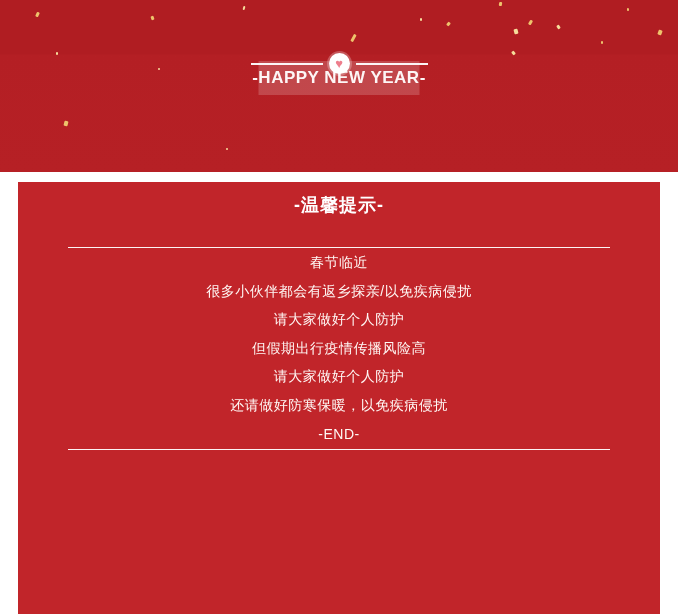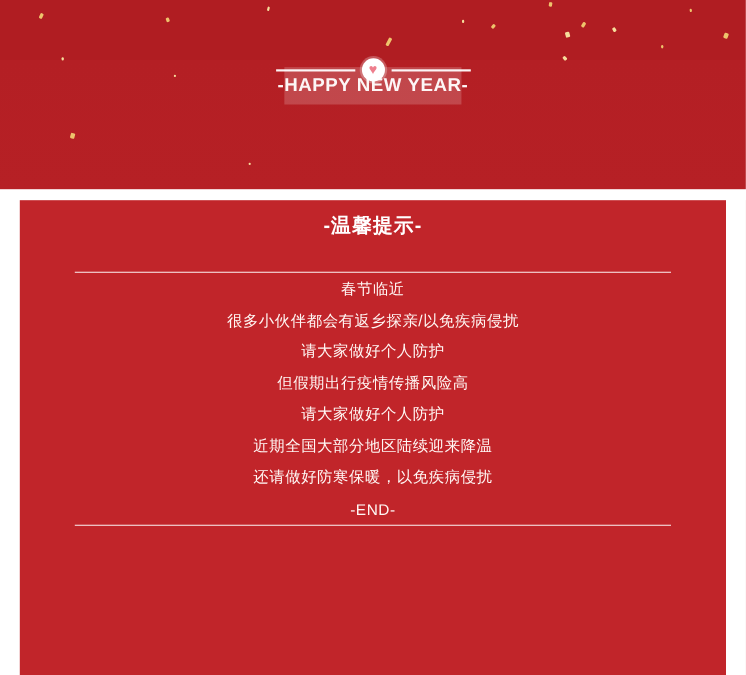--- a/index.html
+++ b/index.html
@@ -141,21 +141,20 @@
     <h1 class="panel-title">-温馨提示-</h1>
 
     <div class="rule rule-top"></div>
 
     <div class="lines">
       <div class="t-line">春节临近</div>
       <div class="t-line">很多小伙伴都会有返乡探亲/以免疾病侵扰</div>
       <div class="t-line">请大家做好个人防护</div>
       <div class="t-line">但假期出行疫情传播风险高</div>
       <div class="t-line">请大家做好个人防护</div>
-      <div class="t-line">近期全国大部分地区陆续迎来降温</div>
       <div class="t-line">还请做好防寒保暖，以免疾病侵扰</div>
       <div class="t-line">-END-</div>
     </div>
 
     <div class="rule rule-bottom"></div>
   </main>
 
 </div>
 
 </body></html>

